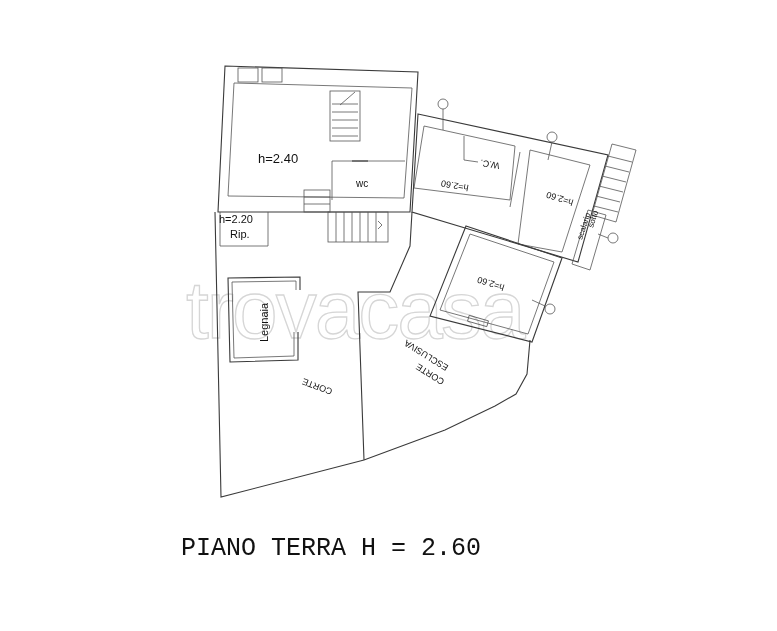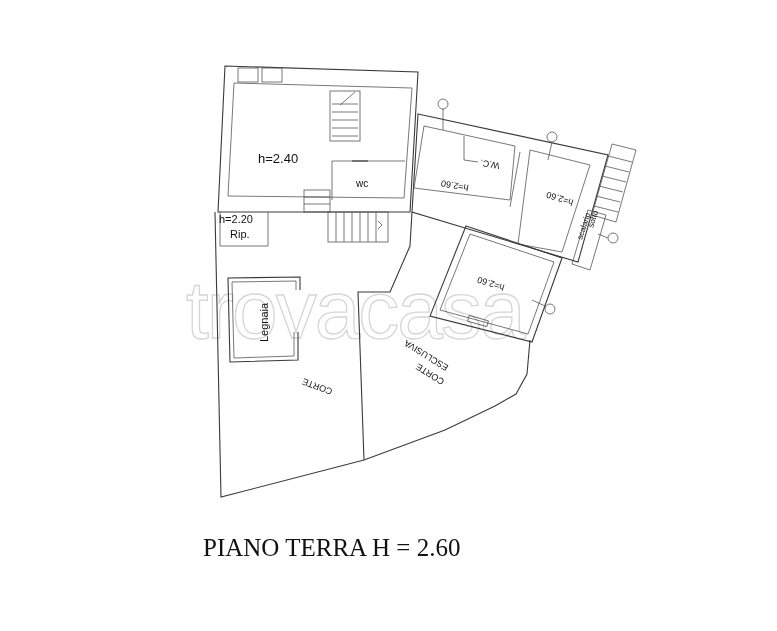--- a/index.html
+++ b/index.html
@@ -2,21 +2,21 @@
 <html><head>
   <meta charset="utf-8">
   <style>
     html, body { margin:0; padding:0; background:#ffffff; }
     body { width:777px; height:631px; position:relative; overflow:hidden; font-family:"Liberation Sans", sans-serif; }
     #plan { position:absolute; left:0; top:0; width:777px; height:631px; }
     .wall { fill:none; stroke:#3a3a3a; stroke-width:1.1; }
     .thin { fill:none; stroke:#555; stroke-width:0.8; }
     .lbl { font-family:"Liberation Sans", sans-serif; fill:#111; }
     .watermark { font-family:"Liberation Sans", sans-serif; font-size:82px; fill:none; stroke:#d6d6d6; stroke-width:1.3; letter-spacing:-2px; }
-    .title { position:absolute; left:203px; top:534px; font-size:25px; color:#111; font-family:Liberation Serif, serif; letter-spacing:0px; }
+    .title { position:absolute; left:181px; top:534px; font-size:25px; color:#111; font-family:Liberation Mono, monospace; letter-spacing:0px; }
   </style>
 </head>
 <body>
 
 <svg id="plan" viewBox="0 0 777 631" xmlns="http://www.w3.org/2000/svg">
 
   <text class="watermark" x="186" y="338">trovacasa</text>
 
   <polyline class="wall" points="215,212 221,497 364,460 445,430 495,406 516,394 527,374 530,340"></polyline>
 

